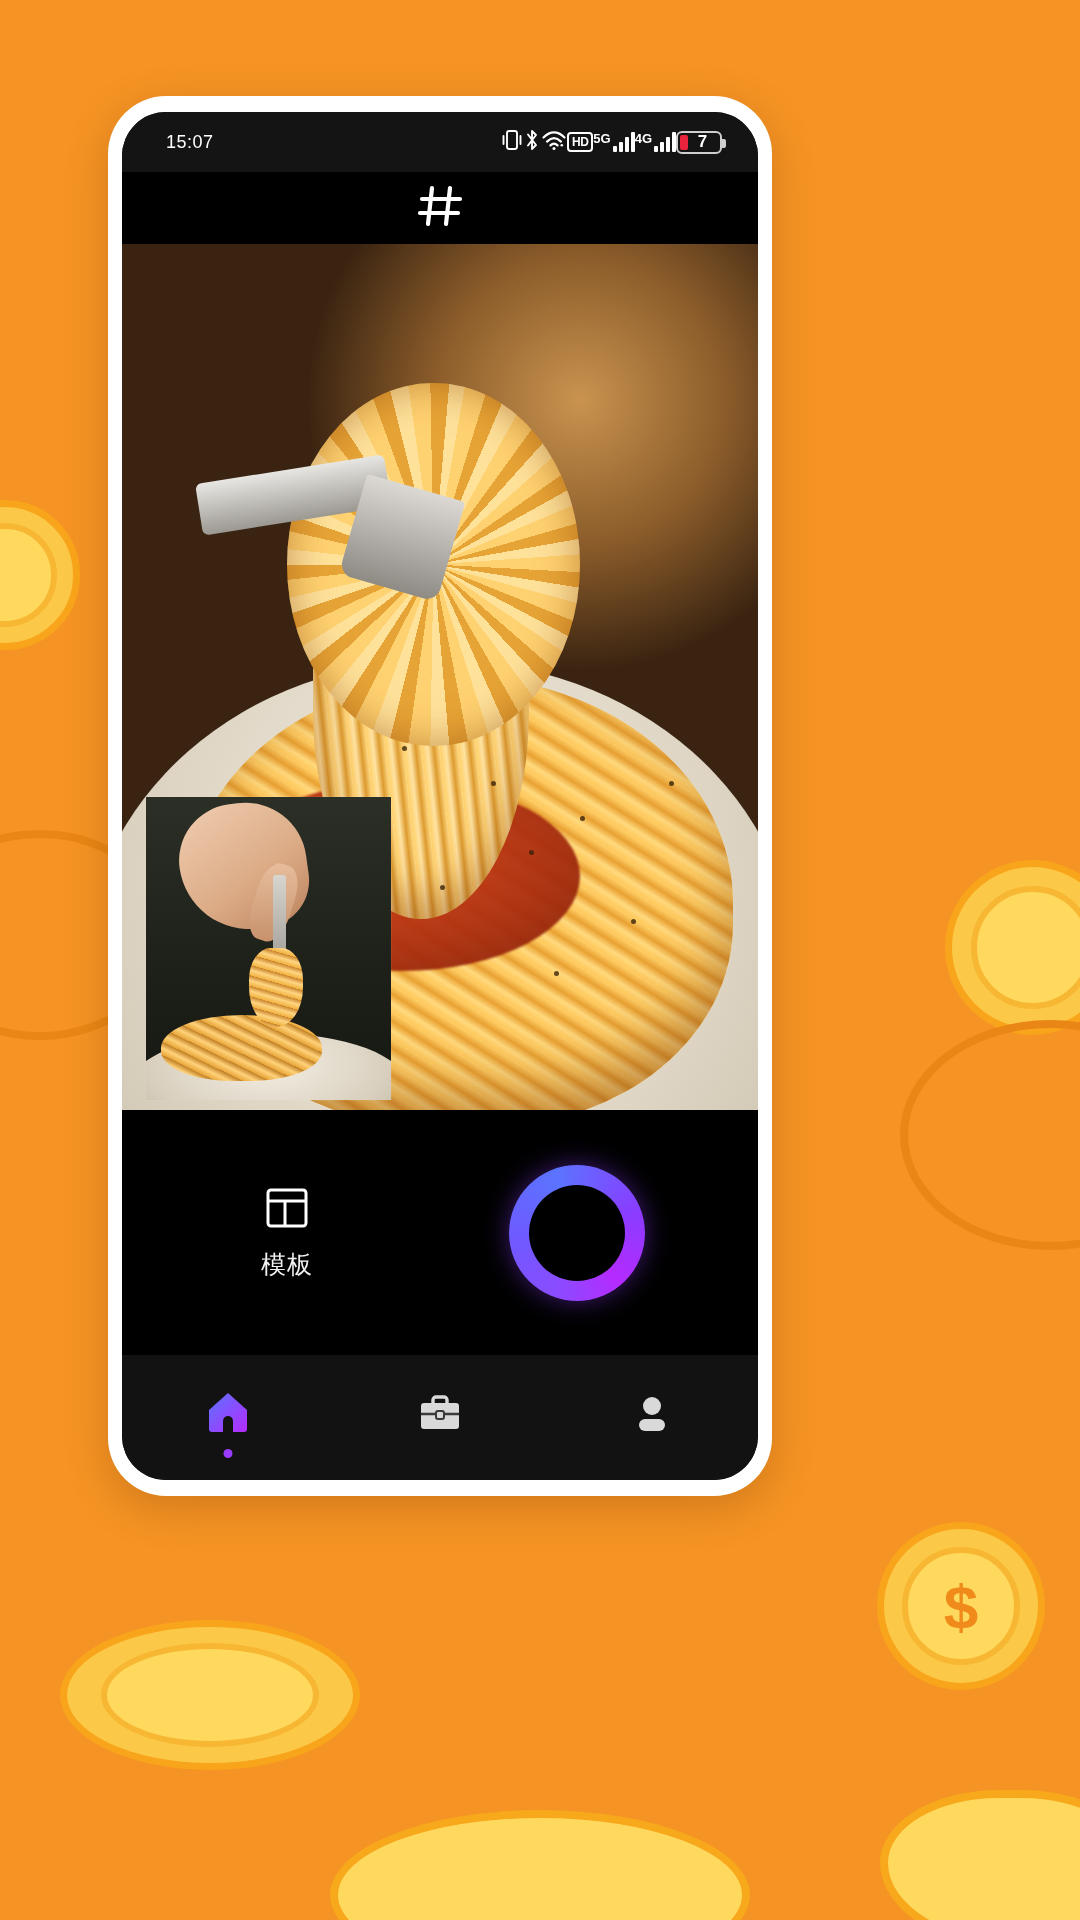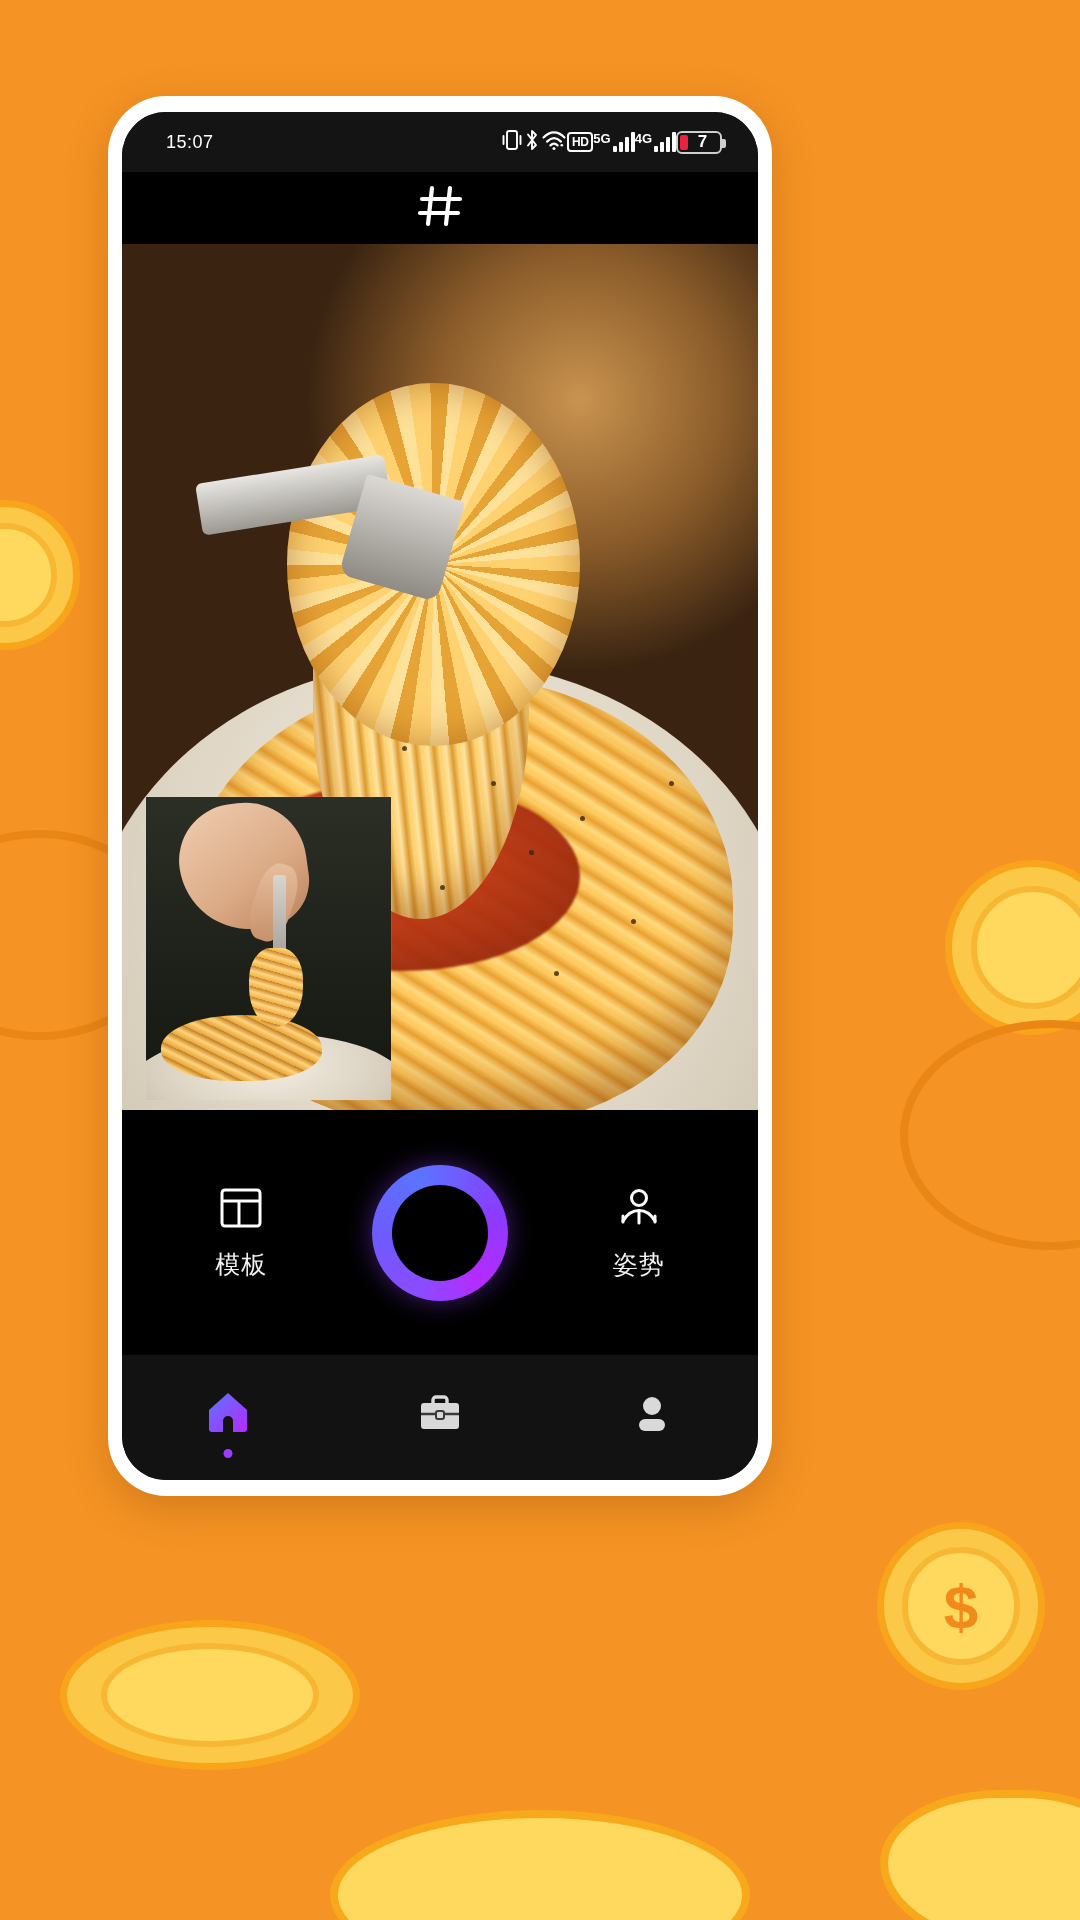--- a/index.html
+++ b/index.html
@@ -561,31 +561,20 @@
               <path d="M4 16h38" stroke="#fff" stroke-width="3"></path>
               <path d="M21 16v25" stroke="#fff" stroke-width="3"></path>
             </svg>
           </span>
           <span class="ctrl-label">模板</span>
         </div>
 
 
         <div id="shutter-button"></div>
 
-        <div class="ctrl">
-          <span class="ctrl-icon">
-            <svg width="46" height="46" viewBox="0 0 46 46">
-              <circle cx="23" cy="13" r="7.5" fill="none" stroke="#fff" stroke-width="3"></circle>
-              <path d="M7 36c4-7 10-10.5 16-10.5S35 29 39 36" fill="none" stroke="#fff" stroke-width="3" stroke-linecap="round"></path>
-              <path d="M7 31v6M39 31v6" stroke="#fff" stroke-width="3" stroke-linecap="round"></path>
-              <path d="M23 25.5V38" stroke="#fff" stroke-width="3" stroke-linecap="round"></path>
-            </svg>
-          </span>
-          <span class="ctrl-label">姿势</span>
-        </div>
 
       </div>
 
       <div id="bottom-nav">
 
         <div class="nav-item">
           <span>
             <svg width="54" height="54" viewBox="0 0 54 54">
               <defs>
                 <linearGradient id="homeGrad" x1="0" y1="0" x2="1" y2="1">

